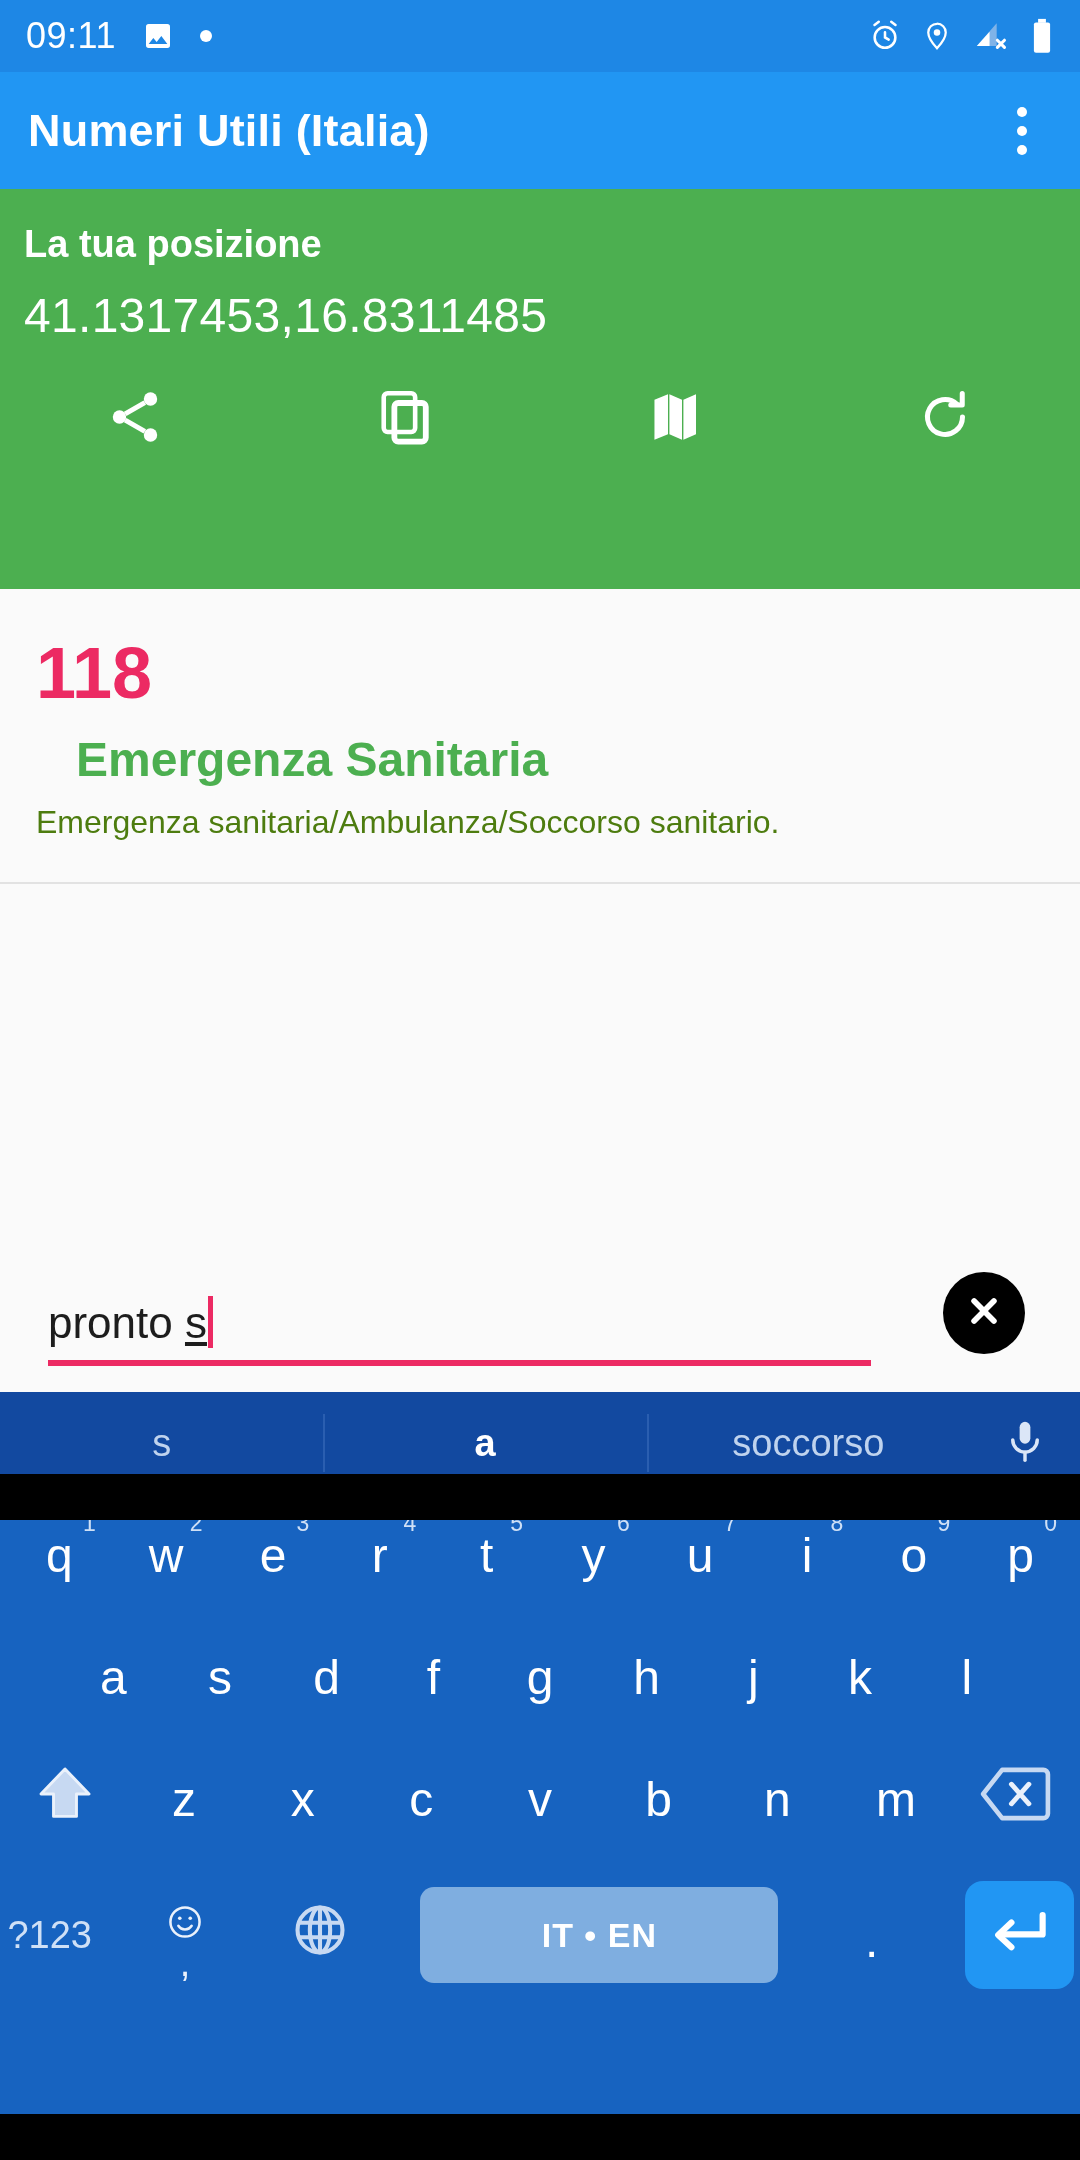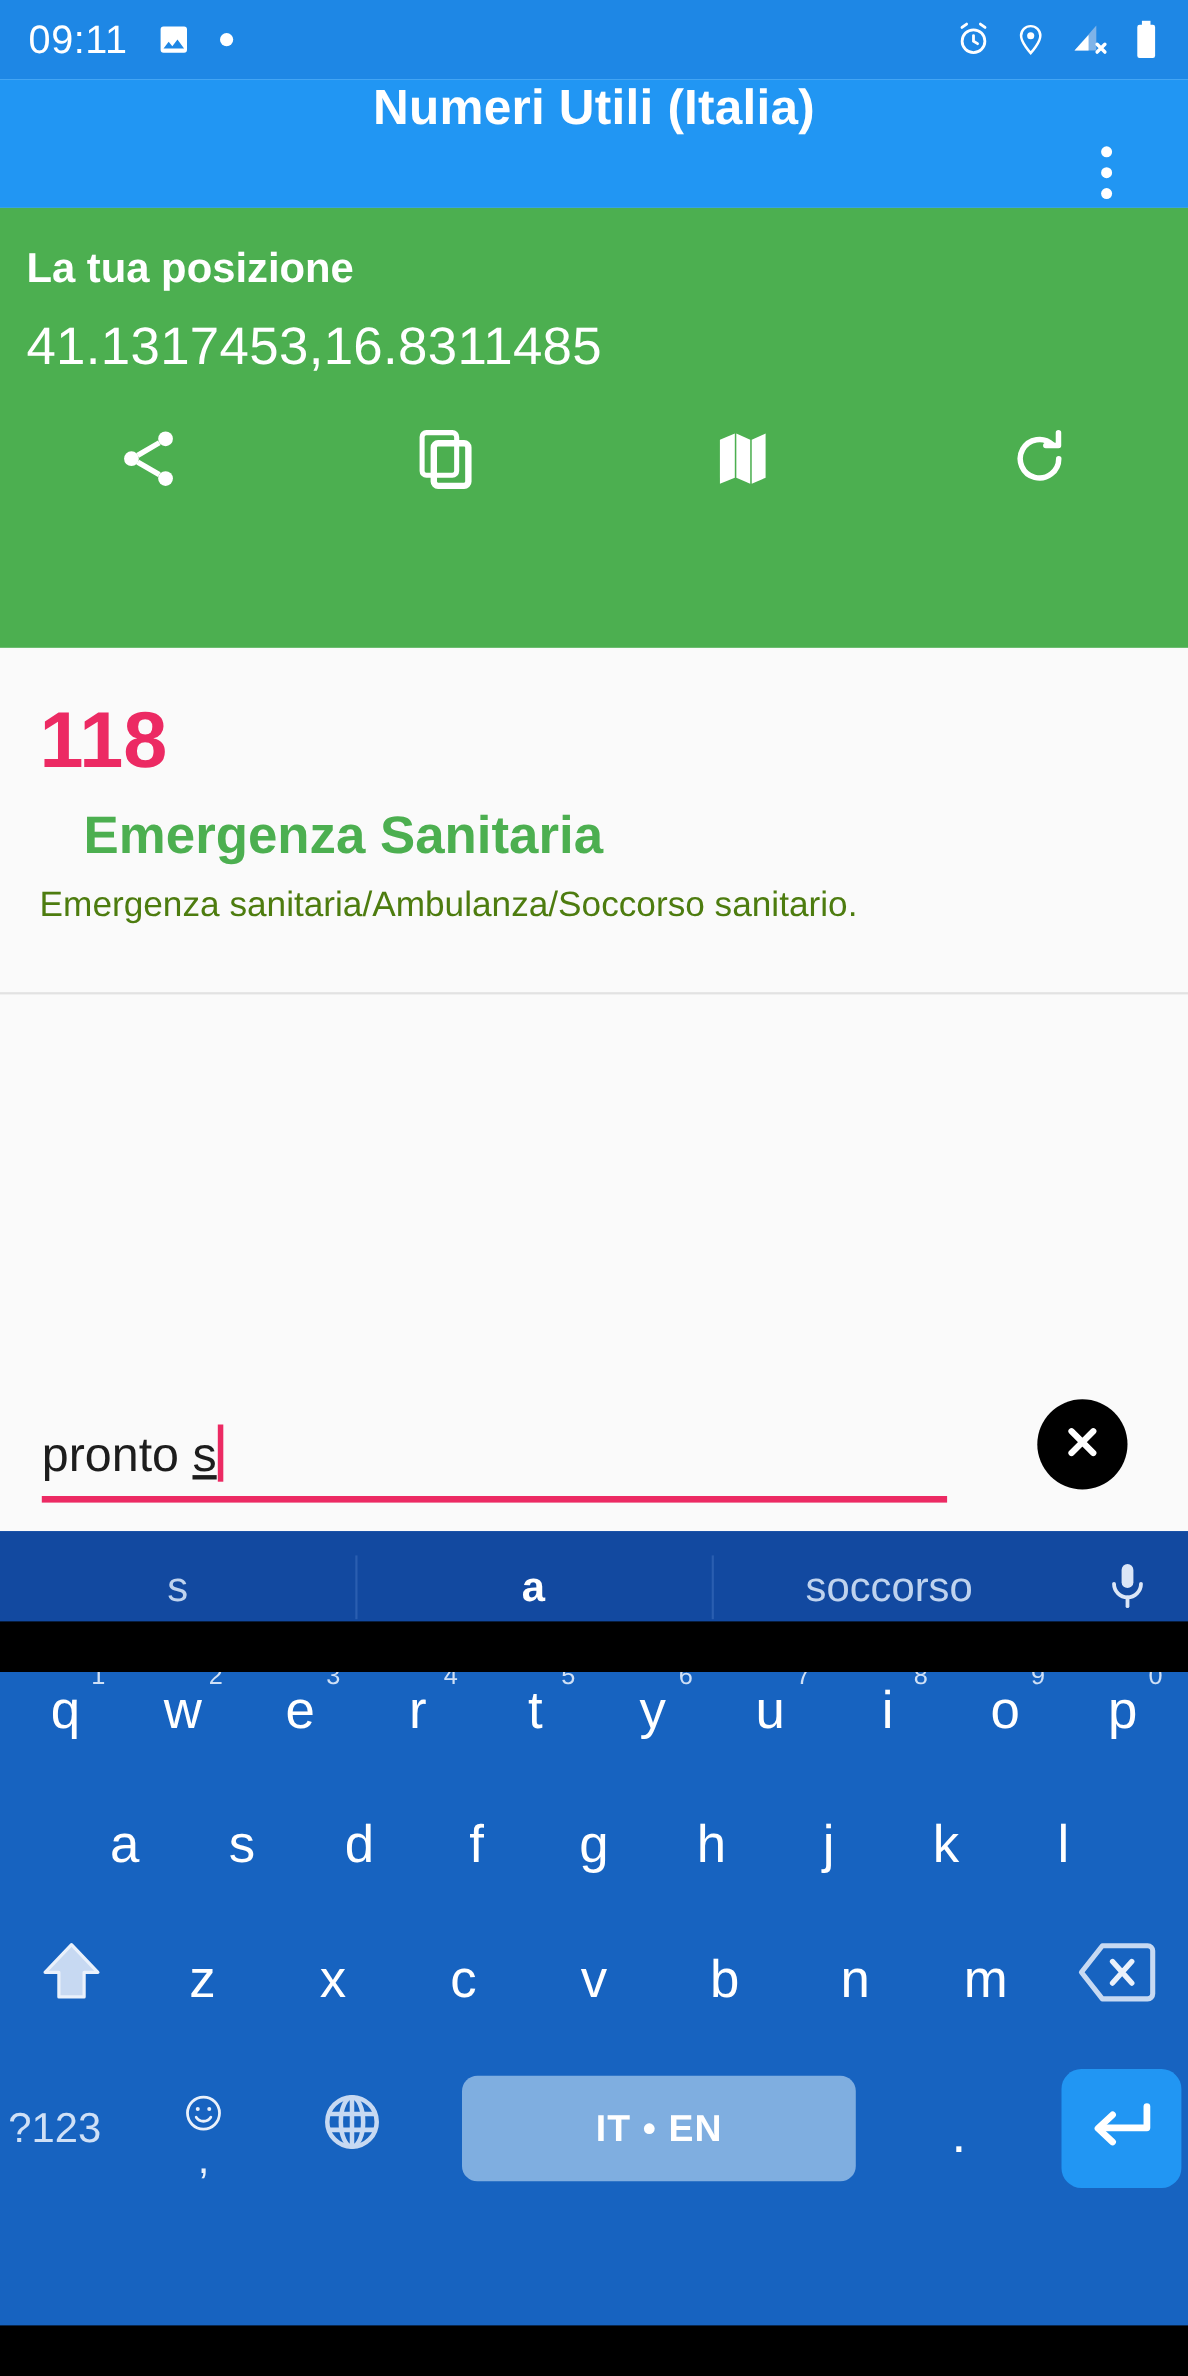--- a/index.html
+++ b/index.html
@@ -19,51 +19,51 @@
   }
   .sb-time { font-size: 36px; font-weight: 500; letter-spacing: .5px; }
   .sb-left-icons { display: flex; align-items: center; gap: 26px; margin-left: 26px; }
   .sb-right { margin-left: auto; display: flex; align-items: center; gap: 20px; }
   .sb-icon { display: inline-flex; align-items: center; justify-content: center; }
   .sb-dot { width: 12px; height: 12px; border-radius: 50%; background: #fff; display:inline-block; }
 
   
   .appbar {
     position: absolute; left: 0; top: 72px; width: 1080px; height: 117px;
-    background: #2196F3; display: flex; align-items: center; padding: 0 44px; flex-direction: column;
+    background: #2196F3; display: flex; align-items: center; padding: 0 28px;
   }
   .appbar-title { color: #fff; font-size: 45px; font-weight: 700; letter-spacing: .2px; }
   .overflow { margin-left: auto; width: 60px; height: 80px; display: flex;
     flex-direction: column; align-items: center; justify-content: center; gap: 9px; cursor: pointer; }
   .overflow i { display: block; width: 10px; height: 10px; border-radius: 50%; background: #fff; }
 
   
   .loc {
     position: absolute; left: 0; top: 189px; width: 1080px; height: 400px;
     background: #4CAF50; padding: 34px 8px 0 24px; color: #fff;
   }
   .loc-title { font-size: 38px; font-weight: 700; margin-bottom: 22px; }
   .loc-coords { font-size: 48px; font-weight: 400; letter-spacing: .3px; }
   .loc-actions { position: absolute; left: 0; top: 160px; width: 1080px; height: 140px;
     display: flex; align-items: center; }
   .loc-act { flex: 1; display: flex; align-items: center; justify-content: center; cursor: pointer; height: 140px; }
 
   
   .card {
     position: absolute; left: 0; top: 589px; width: 1080px;
-    padding: 48px 36px 60px 36px; background: #fafafa;
+    padding: 48px 36px 40px 36px; background: #fafafa;
     border-bottom: 2px solid #e2e2e2;
   }
   .card-num { font-size: 72px; font-weight: 700; color: #EC2A63; line-height: 1.0; letter-spacing: 0px; }
   .card-name { font-size: 48px; font-weight: 700; color: #4CAF50; margin-top: 26px; line-height: 1.05; margin-left: 40px; }
   .card-desc { font-size: 32px; color: #4d7c0f; margin-top: 18px; line-height: 1.2; }
 
   
   .searchwrap { position: absolute; left: 0; top: 1252px; width: 1080px; height: 140px; }
-  .searchfield { position: absolute; left: 38px; top: 22px; width: 823px; height: 92px; }
+  .searchfield { position: absolute; left: 48px; top: 22px; width: 823px; height: 92px; }
   .search-text {
     position: absolute; left: 0; bottom: 18px;
     font-size: 44px; color: #1d1d1d; white-space: nowrap;
   }
   .search-text .composing { text-decoration: underline; text-underline-offset: 4px; }
   .caret { display: inline-block; width: 5px; height: 52px; background: #EC2A63;
     vertical-align: -10px; margin-left: 1px; }
   .search-underline { position: absolute; left: 0; bottom: 0; width: 100%; height: 6px; background: #EC2A63; }
   .clear-btn {
     position: absolute; left: 943px; top: 1272px; width: 82px; height: 82px;

